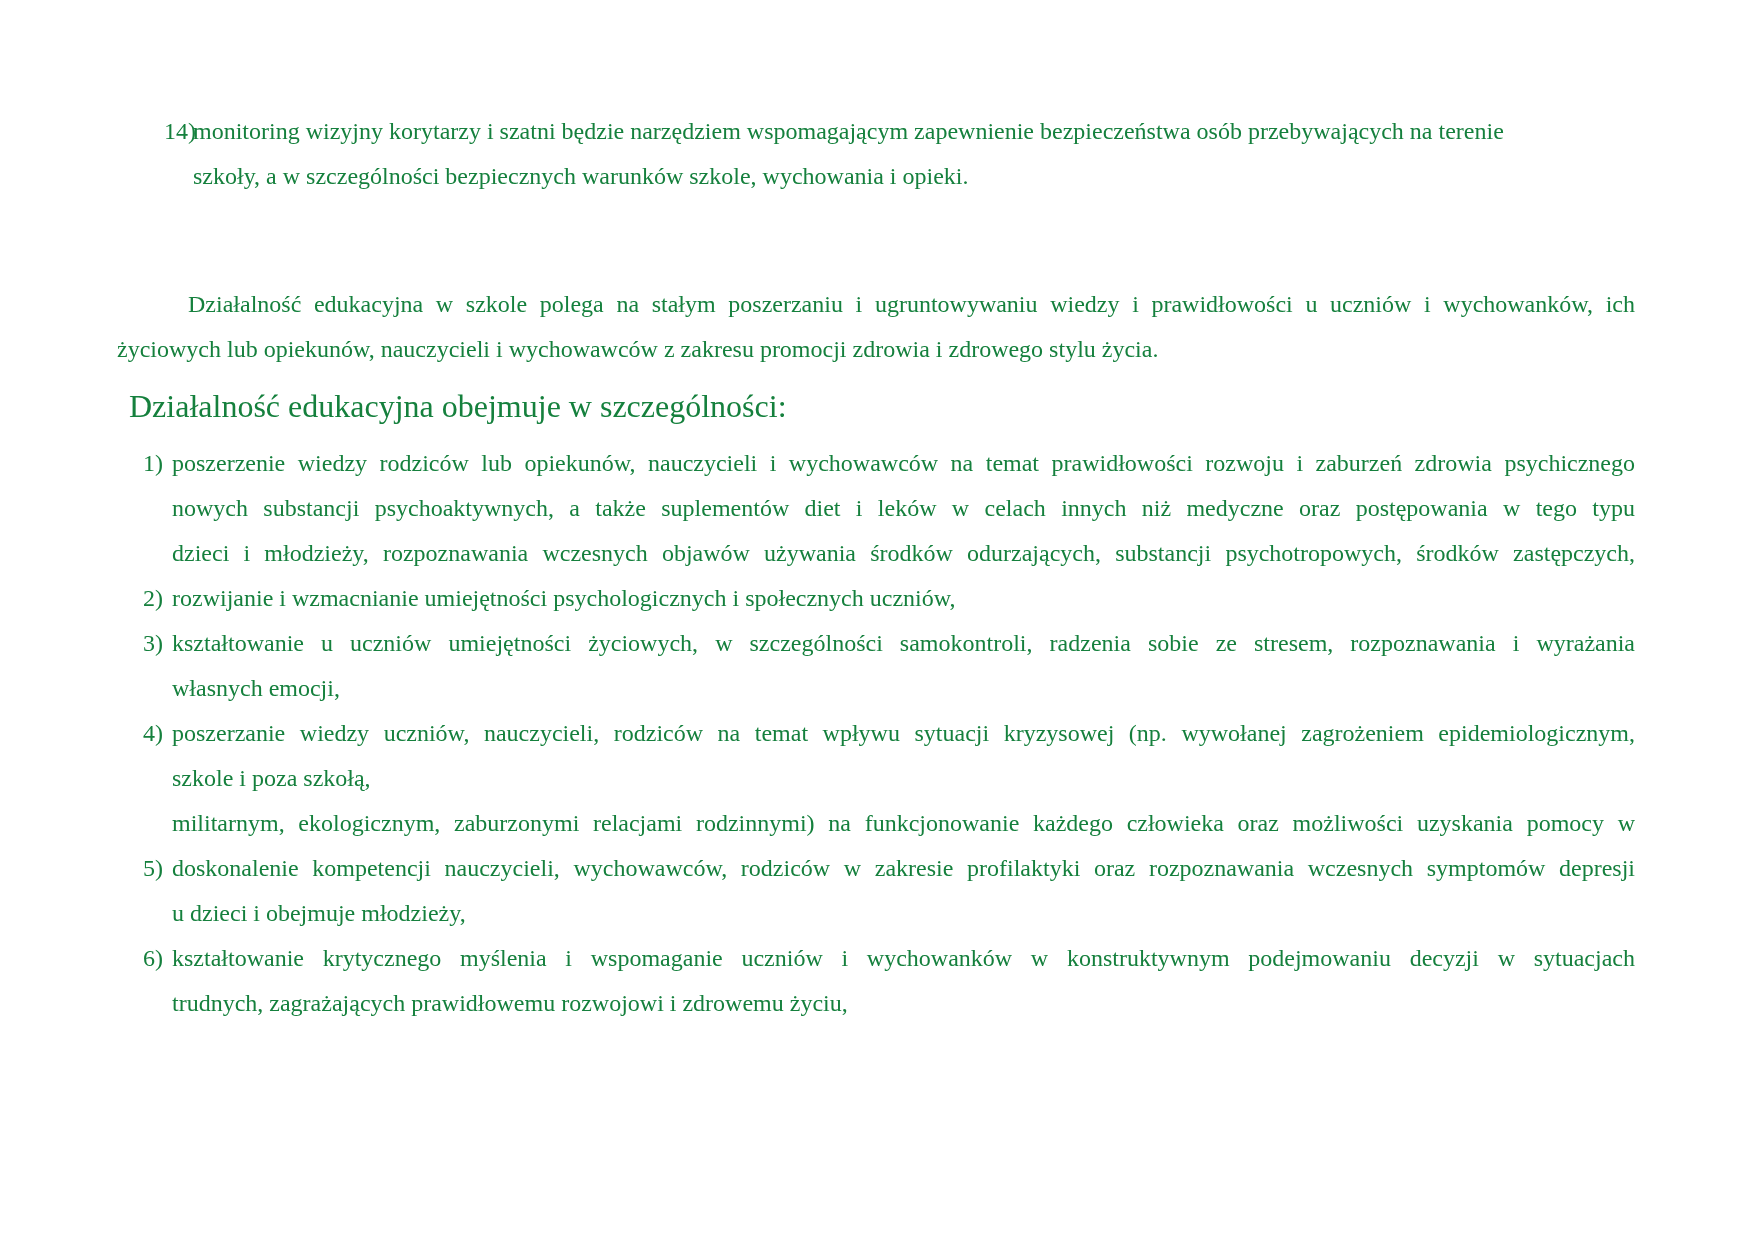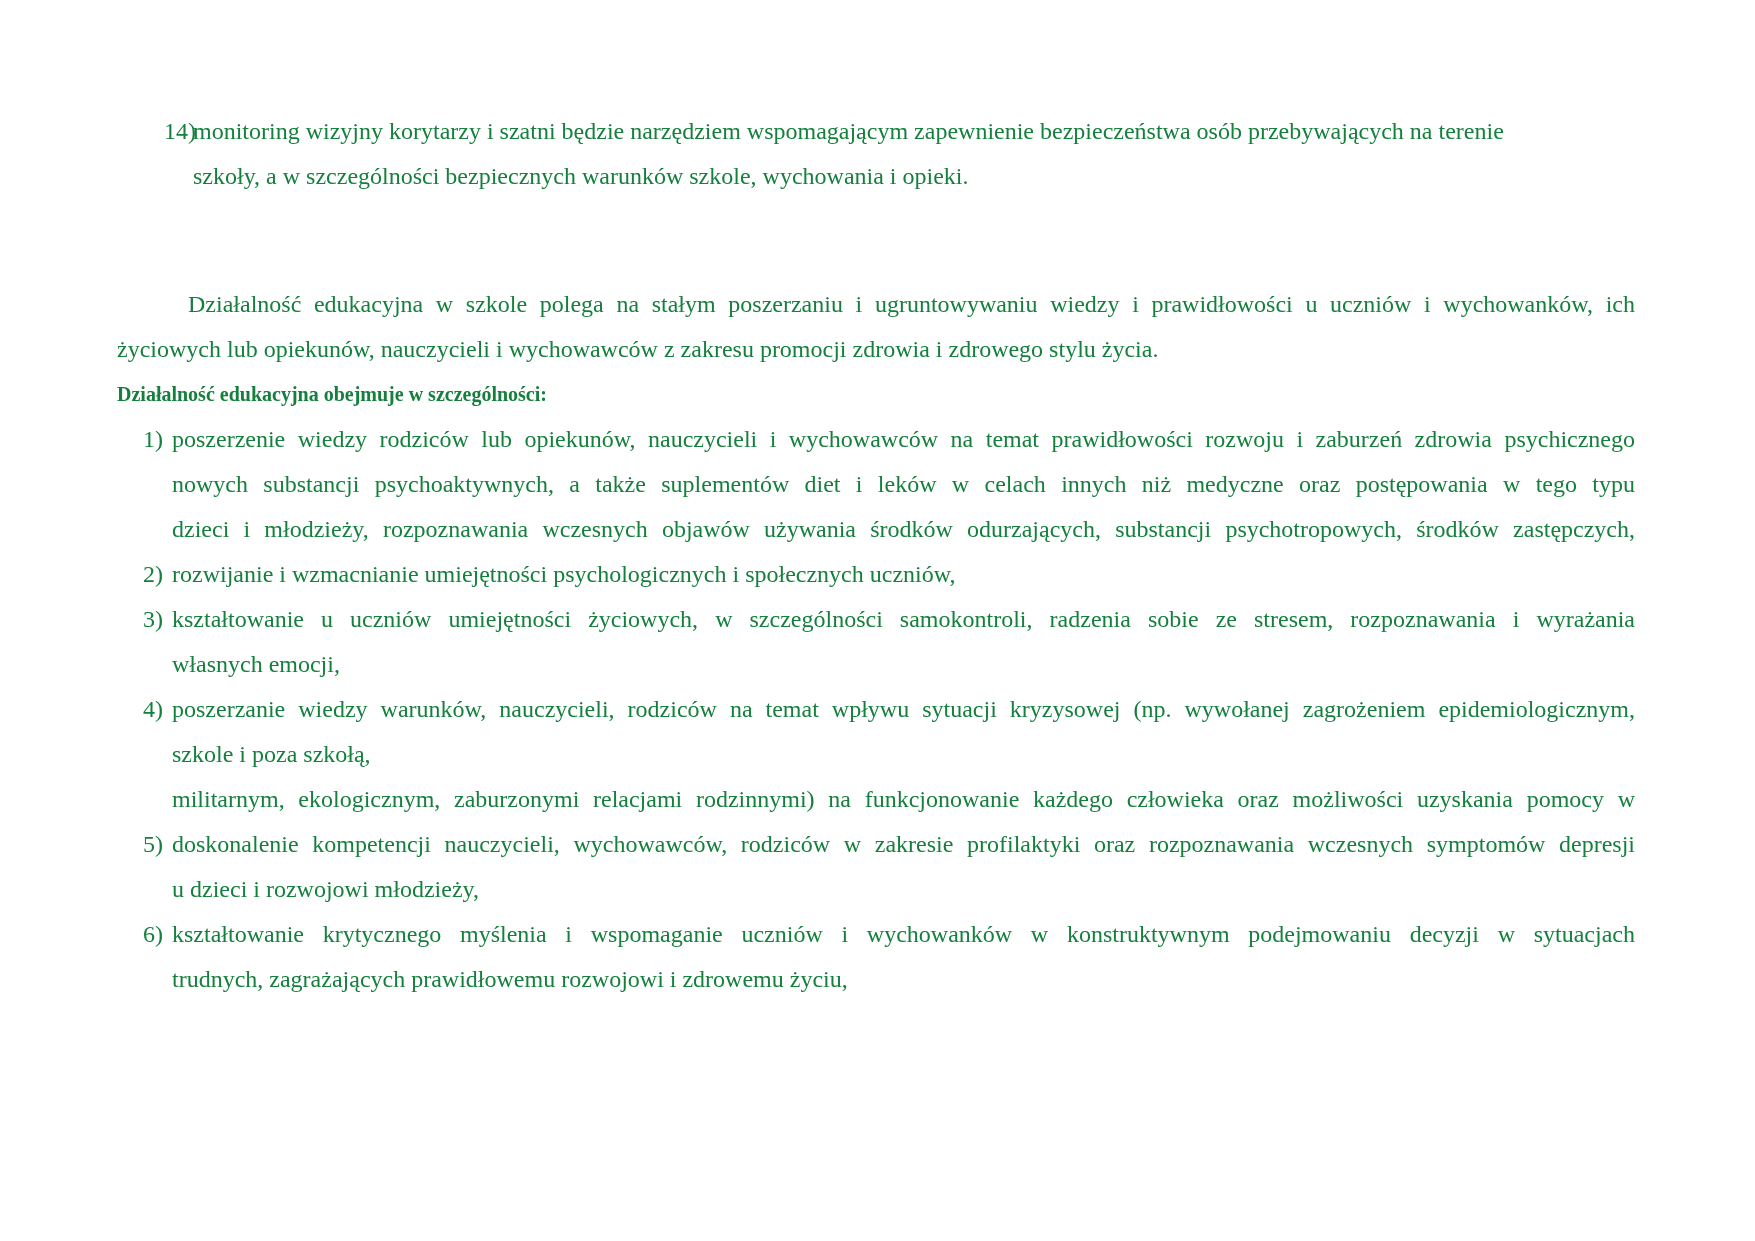--- a/index.html
+++ b/index.html
@@ -39,24 +39,24 @@
   
   .i14 { padding-left: 76px; }
   .m14 { left: 47px; }
   
   .li-ln { padding-left: 55px; }
   .mli { left: 26px; }
   
   .indent { padding-left: 71px; }
   .para { margin-top: 83px; }
   .heading {
-    margin: 0;
-    font-size: 20px;
+    margin: 12px;
+    font-size: 32px;
     line-height: 45px;
-    font-weight: bold;
+    font-weight: normal;
   }
 </style>
 </head>
 <body>
 
 <main class="doc">
 
   <section>
     <div class="ln i14">
       <span class="mark m14">14)</span>
@@ -104,37 +104,37 @@
       <span>kształtowanie u uczniów umiejętności życiowych, w szczególności samokontroli, radzenia sobie ze stresem, rozpoznawania i wyrażania</span>
     </div>
     <div class="ln li-ln">
       <span>własnych emocji,</span>
     </div>
   </section>
 
   <section>
     <div class="ln li-ln j">
       <span class="mark mli">4)</span>
-      <span>poszerzanie wiedzy warunków, nauczycieli, rodziców na temat wpływu sytuacji kryzysowej (np. wywołanej zagrożeniem epidemiologicznym,</span>
+      <span>poszerzanie wiedzy uczniów, nauczycieli, rodziców na temat wpływu sytuacji kryzysowej (np. wywołanej zagrożeniem epidemiologicznym,</span>
     </div>
     <div class="ln li-ln">
       <span>szkole i poza szkołą,</span>
     </div>
     <div class="ln li-ln j">
       <span>militarnym, ekologicznym, zaburzonymi relacjami rodzinnymi) na funkcjonowanie każdego człowieka oraz możliwości uzyskania pomocy w</span>
     </div>
   </section>
 
   <section>
     <div class="ln li-ln j">
       <span class="mark mli">5)</span>
       <span>doskonalenie kompetencji nauczycieli, wychowawców, rodziców w zakresie profilaktyki oraz rozpoznawania wczesnych symptomów depresji</span>
     </div>
     <div class="ln li-ln">
-      <span>u dzieci i rozwojowi młodzieży,</span>
+      <span>u dzieci i obejmuje młodzieży,</span>
     </div>
   </section>
 
   <section>
     <div class="ln li-ln j">
       <span class="mark mli">6)</span>
       <span>kształtowanie krytycznego myślenia i wspomaganie uczniów i wychowanków w konstruktywnym podejmowaniu decyzji w sytuacjach</span>
     </div>
     <div class="ln li-ln">
       <span>trudnych, zagrażających prawidłowemu rozwojowi i zdrowemu życiu,</span>

